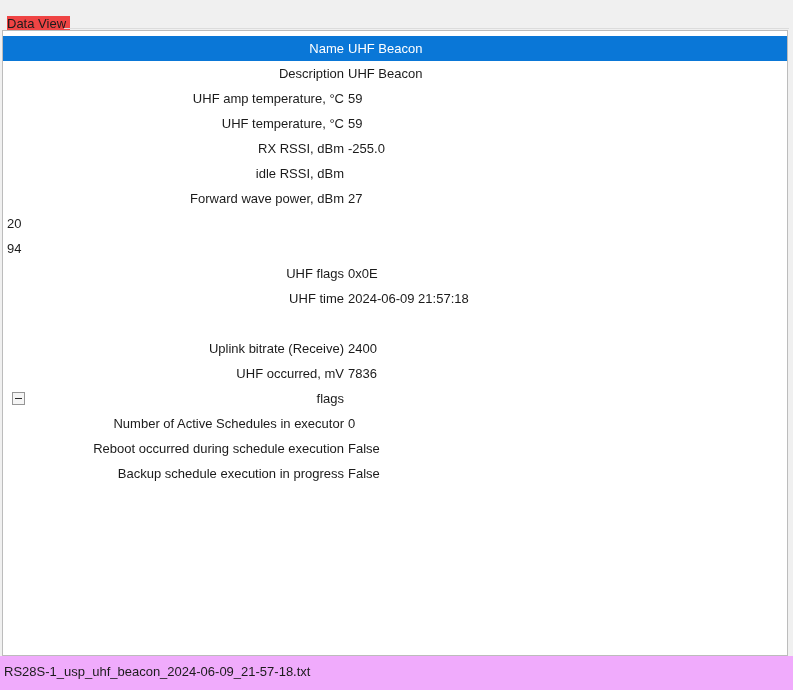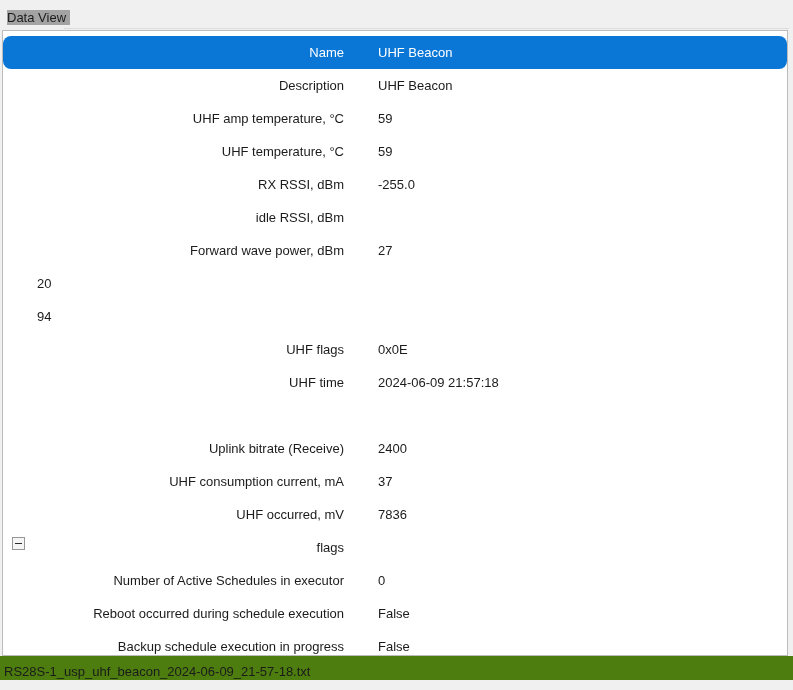--- a/index.html
+++ b/index.html
@@ -13,22 +13,22 @@
     position: relative;
     width: 793px;
     height: 690px;
     background: #f0f0f0;
     overflow: hidden;
   }
   
   .caption {
     position: absolute;
     left: 7px;
-    top: 10px;
-    background: #a3a3a3;
+    top: 16px;
+    background: #ef4444;
     padding-right: 4px;
     white-space: nowrap;
   }
   .group-line {
     position: absolute;
     left: 64px;
     top: 28px;
     width: 725px;
     height: 1px;
     background: #dcdcdc;
@@ -41,35 +41,34 @@
     width: 786px;
     height: 626px;
     box-sizing: border-box;
     background: #ffffff;
     border: 1px solid #bcbcbc;
     padding-top: 5px;
     overflow: hidden;
   }
   .row {
     position: relative;
-    height: 33px;
+    height: 25px;
     display: flex;
     align-items: center;
     white-space: pre;
-    border-radius: 8px;
   }
   .row .lbl {
     flex: none;
     width: 341px;
     text-align: right;
     overflow: hidden;
   }
   .row .val {
     flex: 1 1 auto;
-    margin-left: 34px;
+    margin-left: 4px;
     text-align: left;
     overflow: hidden;
   }
   .row.selected {
     background: #0a77d7;
     color: #ffffff;
   }
   .toggle {
     position: absolute;
     left: 9px;
@@ -90,22 +89,22 @@
     width: 7px;
     height: 1px;
     background: #2b2b2b;
   }
   
   .statusbar {
     position: absolute;
     left: 0;
     top: 656px;
     width: 793px;
-    height: 24px;
-    background: #4d7c0f;
+    height: 34px;
+    background: #f0abfc;
   }
   .statusbar .file {
     position: absolute;
     left: 4px;
     top: 8px;
     white-space: nowrap;
   }
 </style>
 </head>
 <body>
@@ -173,25 +172,20 @@
         <div class="row">
     
   </div>
         <div class="row">
     
     <div class="lbl">Uplink bitrate (Receive)</div>
     <div class="val">2400</div>
   </div>
         <div class="row">
     
-    <div class="lbl">UHF consumption current, mA</div>
-    <div class="val">37</div>
-  </div>
-        <div class="row">
-    
     <div class="lbl">UHF occurred, mV</div>
     <div class="val">7836</div>
   </div>
         <div class="row">
     <span class="toggle"></span>
     <div class="lbl">flags</div>
     <div class="val"></div>
   </div>
         <div class="row">
     

